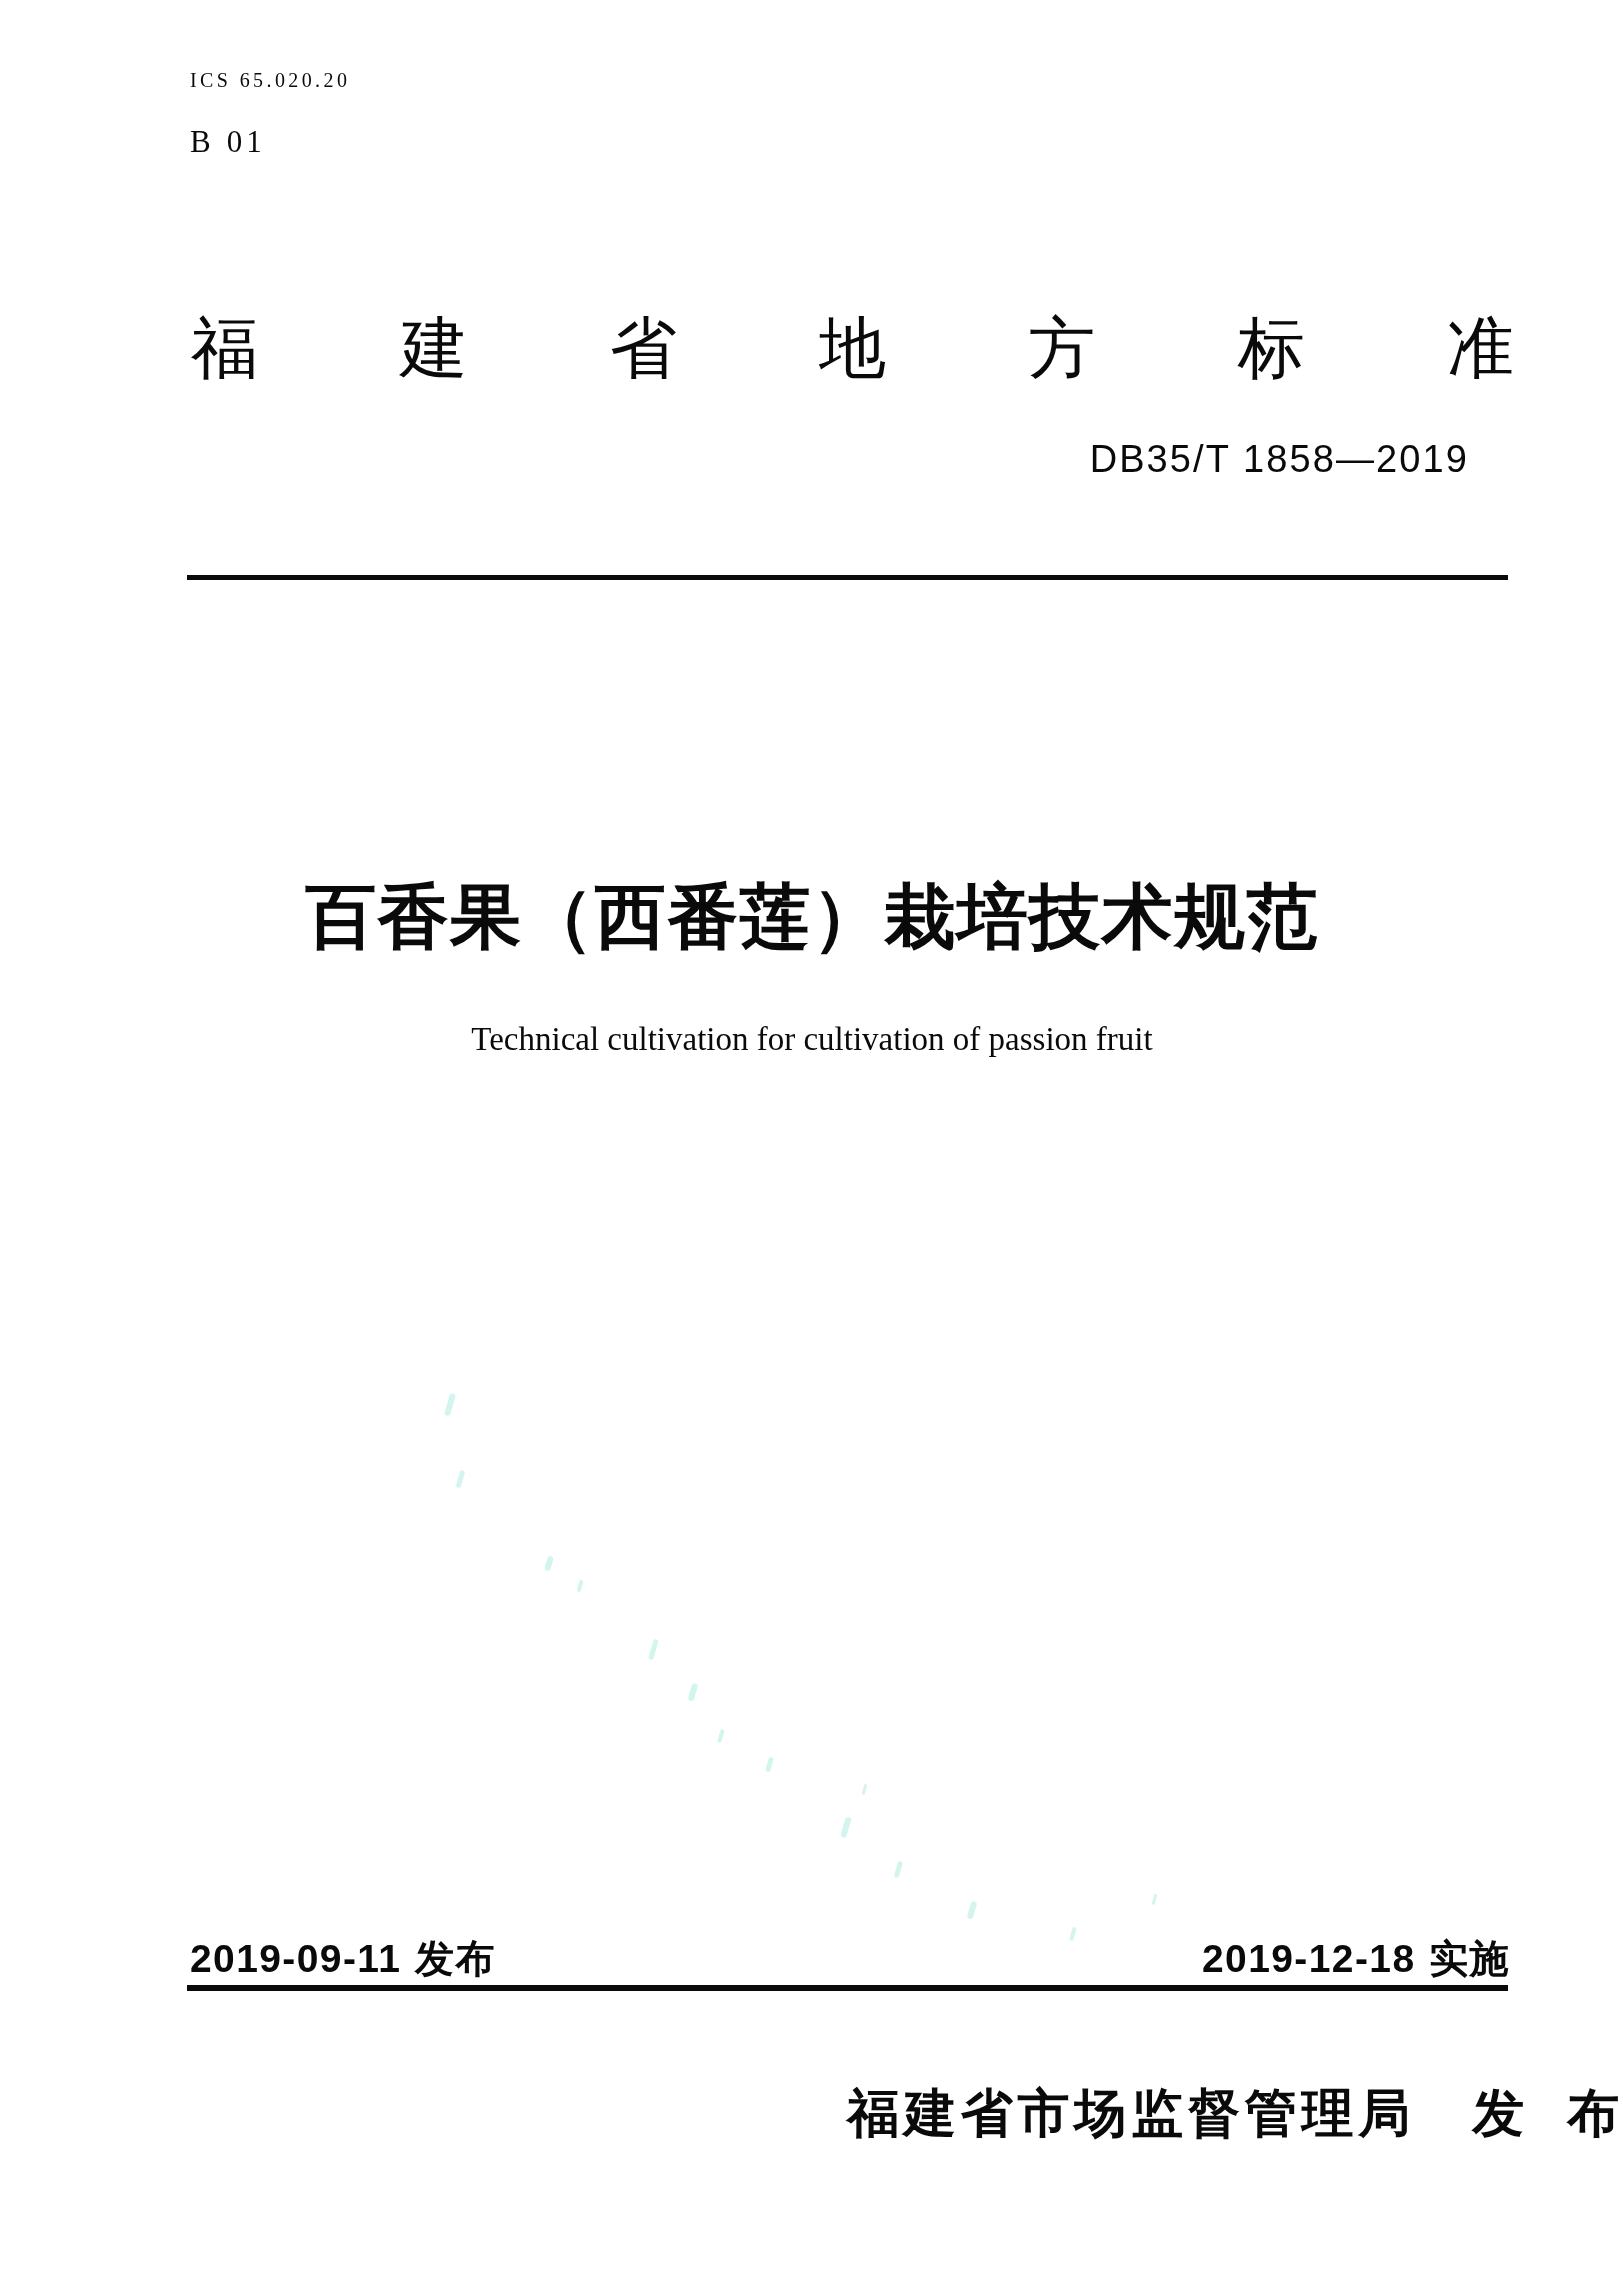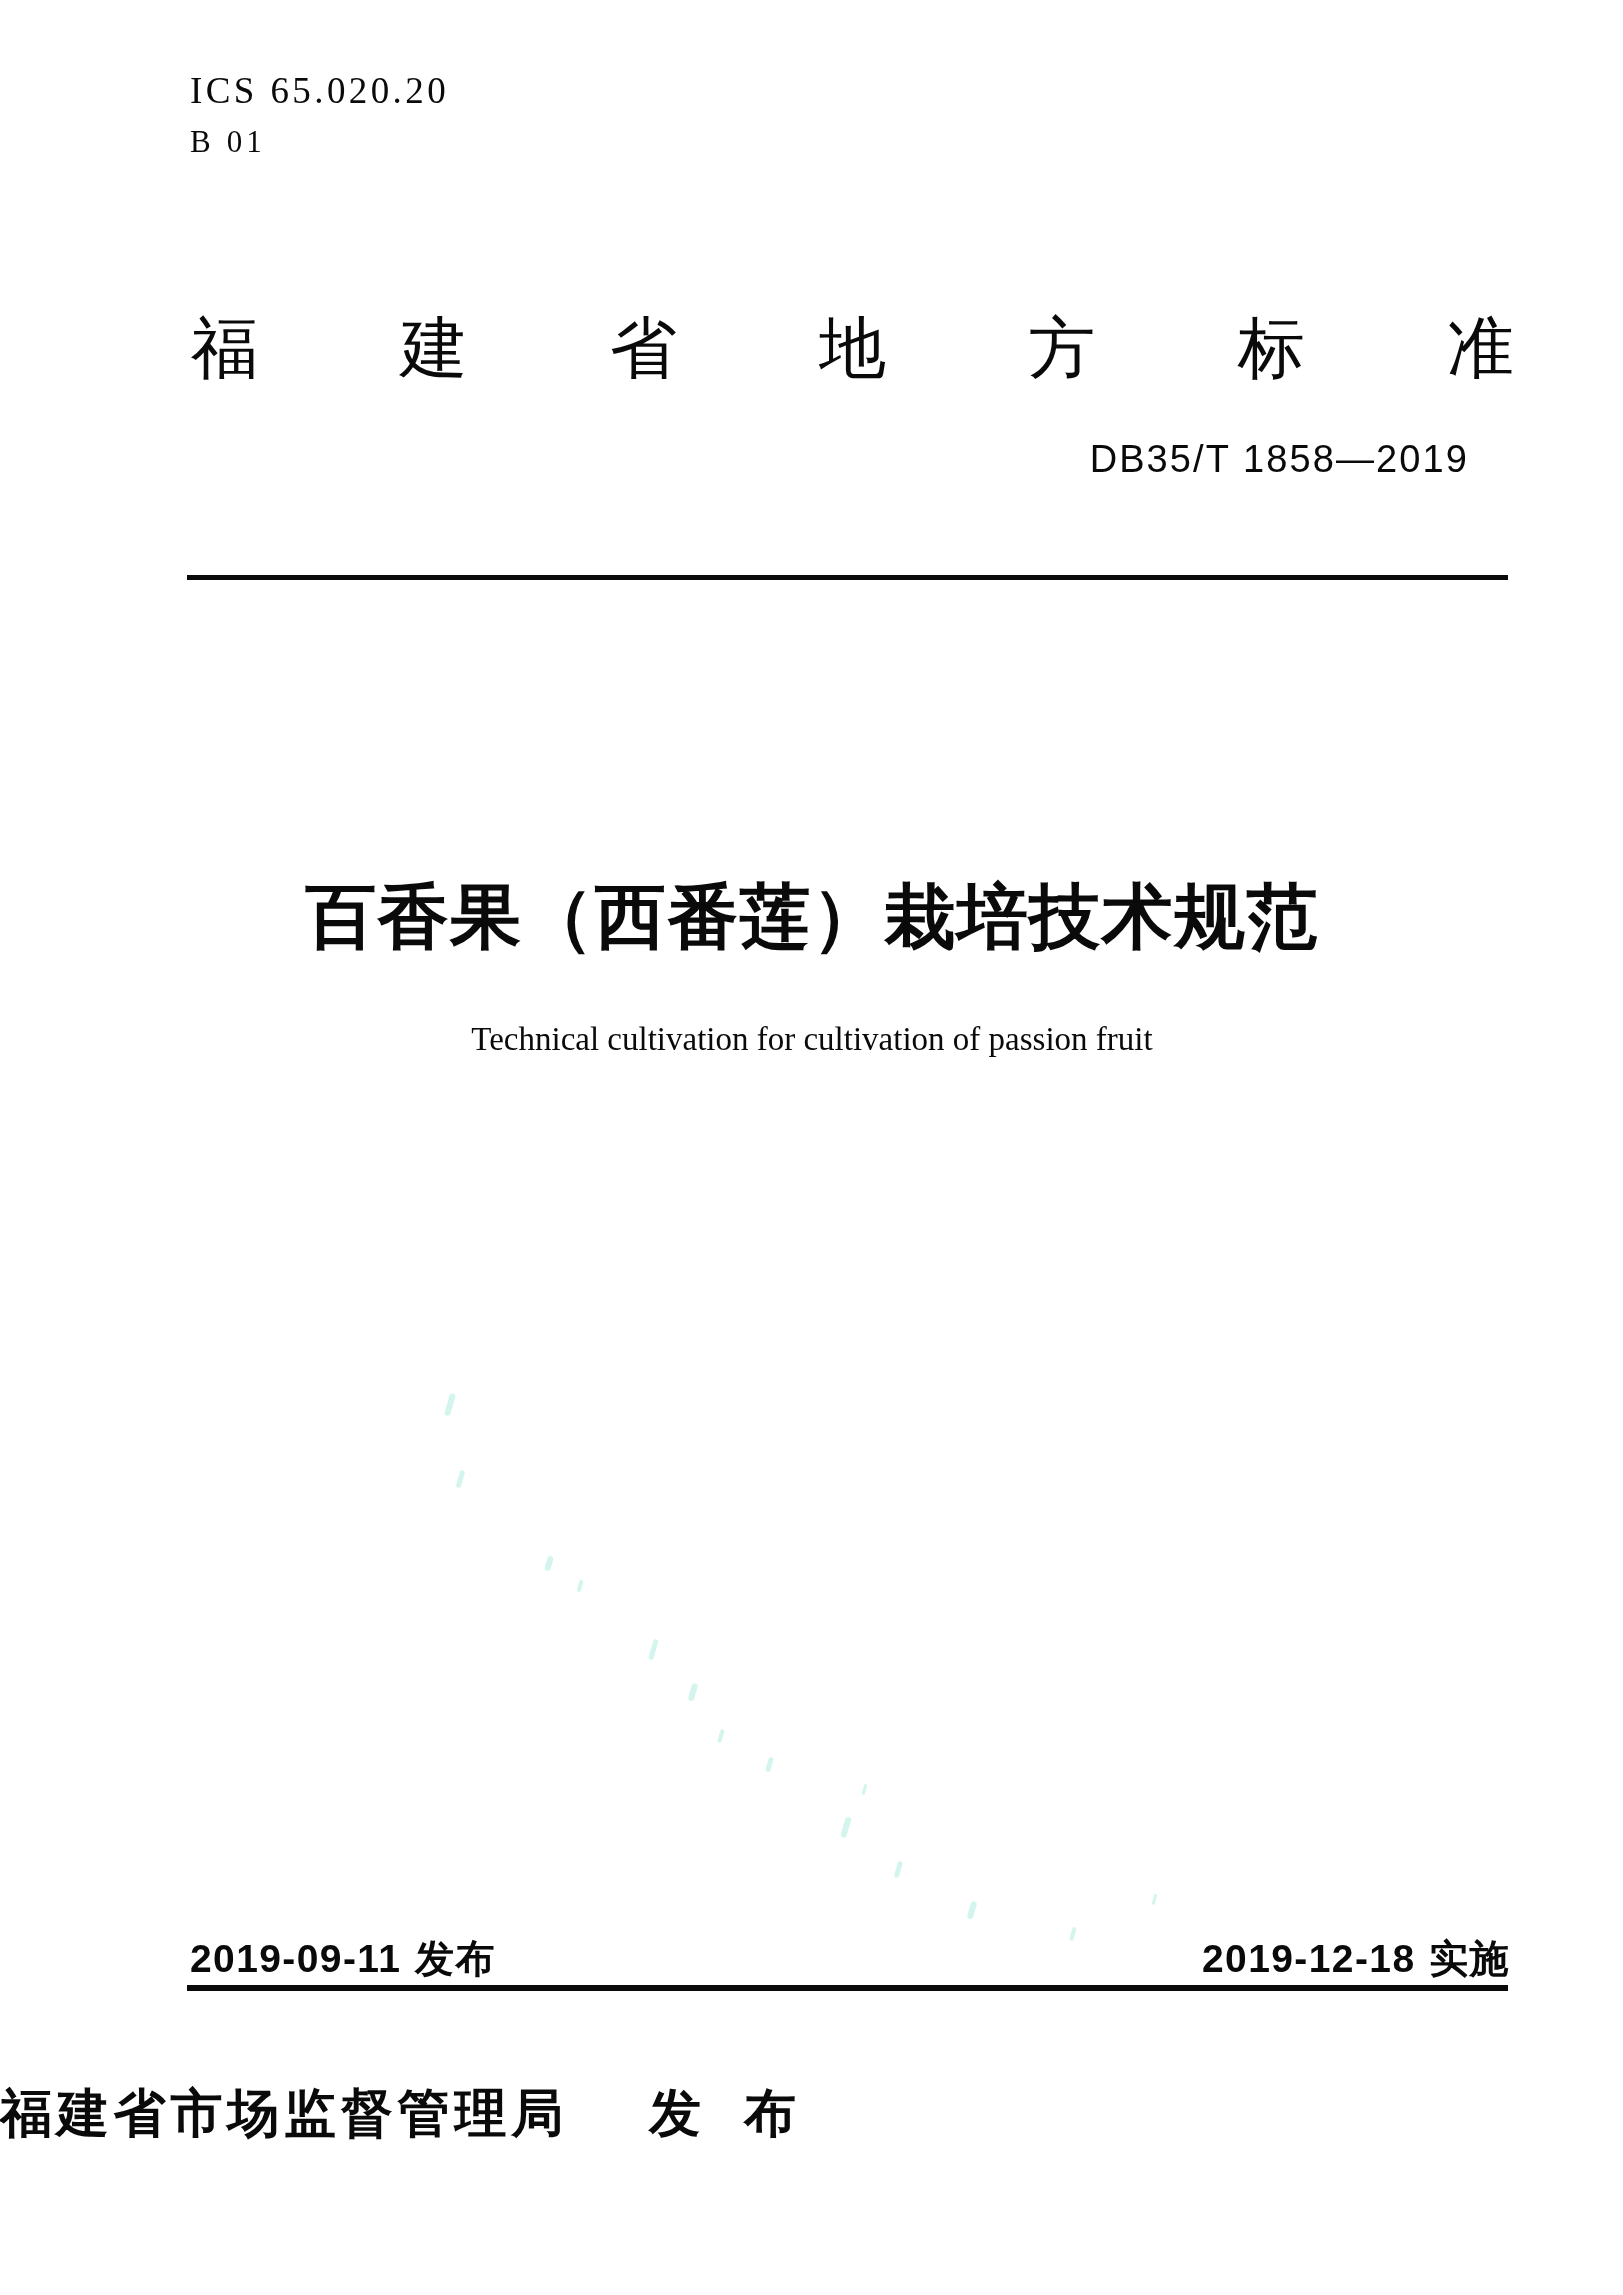--- a/index.html
+++ b/index.html
@@ -7,21 +7,21 @@
   .page {
     position:relative;
     width:1624px; height:2295px;
     background:#ffffff;
     color:#0a0a0a;
     font-family:"Liberation Sans", sans-serif;
     overflow:hidden;
   }
   .ics-code {
     position:absolute; left:190px; top:69px;
-    font-size:37px; letter-spacing:3.4px;
+    font-size:20px; letter-spacing:3.4px;
     font-family:"Liberation Serif","DejaVu Serif",serif;
     text-align:center;
   }
   .class-code {
     position:absolute; left:190px; top:124px;
     font-size:31px; letter-spacing:4.1px;
     font-family:"Liberation Serif","DejaVu Serif",serif;
   }
   .logo {
     position:absolute; right:130px; top:137px;
@@ -58,21 +58,21 @@
   .dates-row {
     position:absolute; left:190px; right:114px; top:1939px;
     display:flex; justify-content:space-between;
     font-size:39px; font-weight:600; letter-spacing:1.4px;
     line-height:1.05;
     gap:40px;
   }
   .date-group { display:flex; gap:13.7px; white-space:nowrap; }
   .publisher-row {
     position:absolute; left:0; right:0; top:2086px;
-    display:flex; justify-content:flex-start; gap:81px;
+    display:flex; justify-content:flex-end; gap:57px;
     font-size:52px; font-weight:600; letter-spacing:4.8px;
     line-height:1.05; white-space:nowrap;
   }
   .publisher-row .action { word-spacing:19px; }
   
   .artifact {
     position:absolute; background:#a9ecdc; opacity:0.5;
     border-radius:3.4px; transform:rotate(16deg);
   }
 </style>

